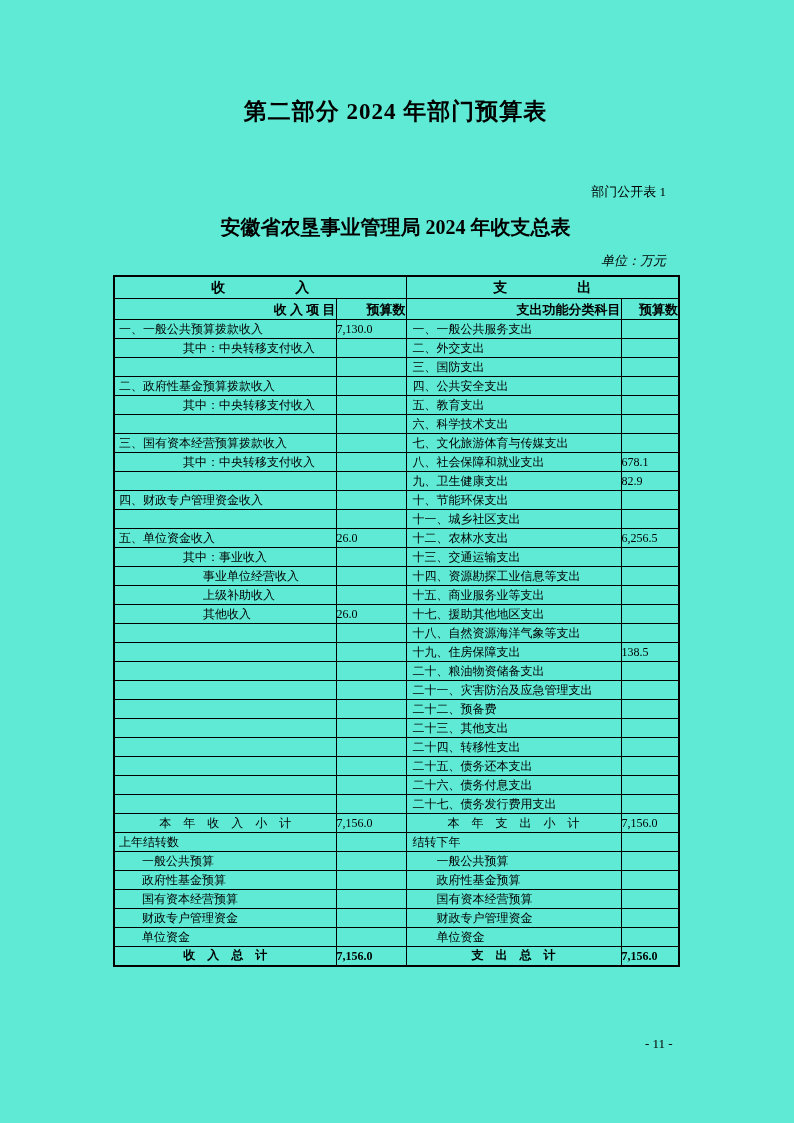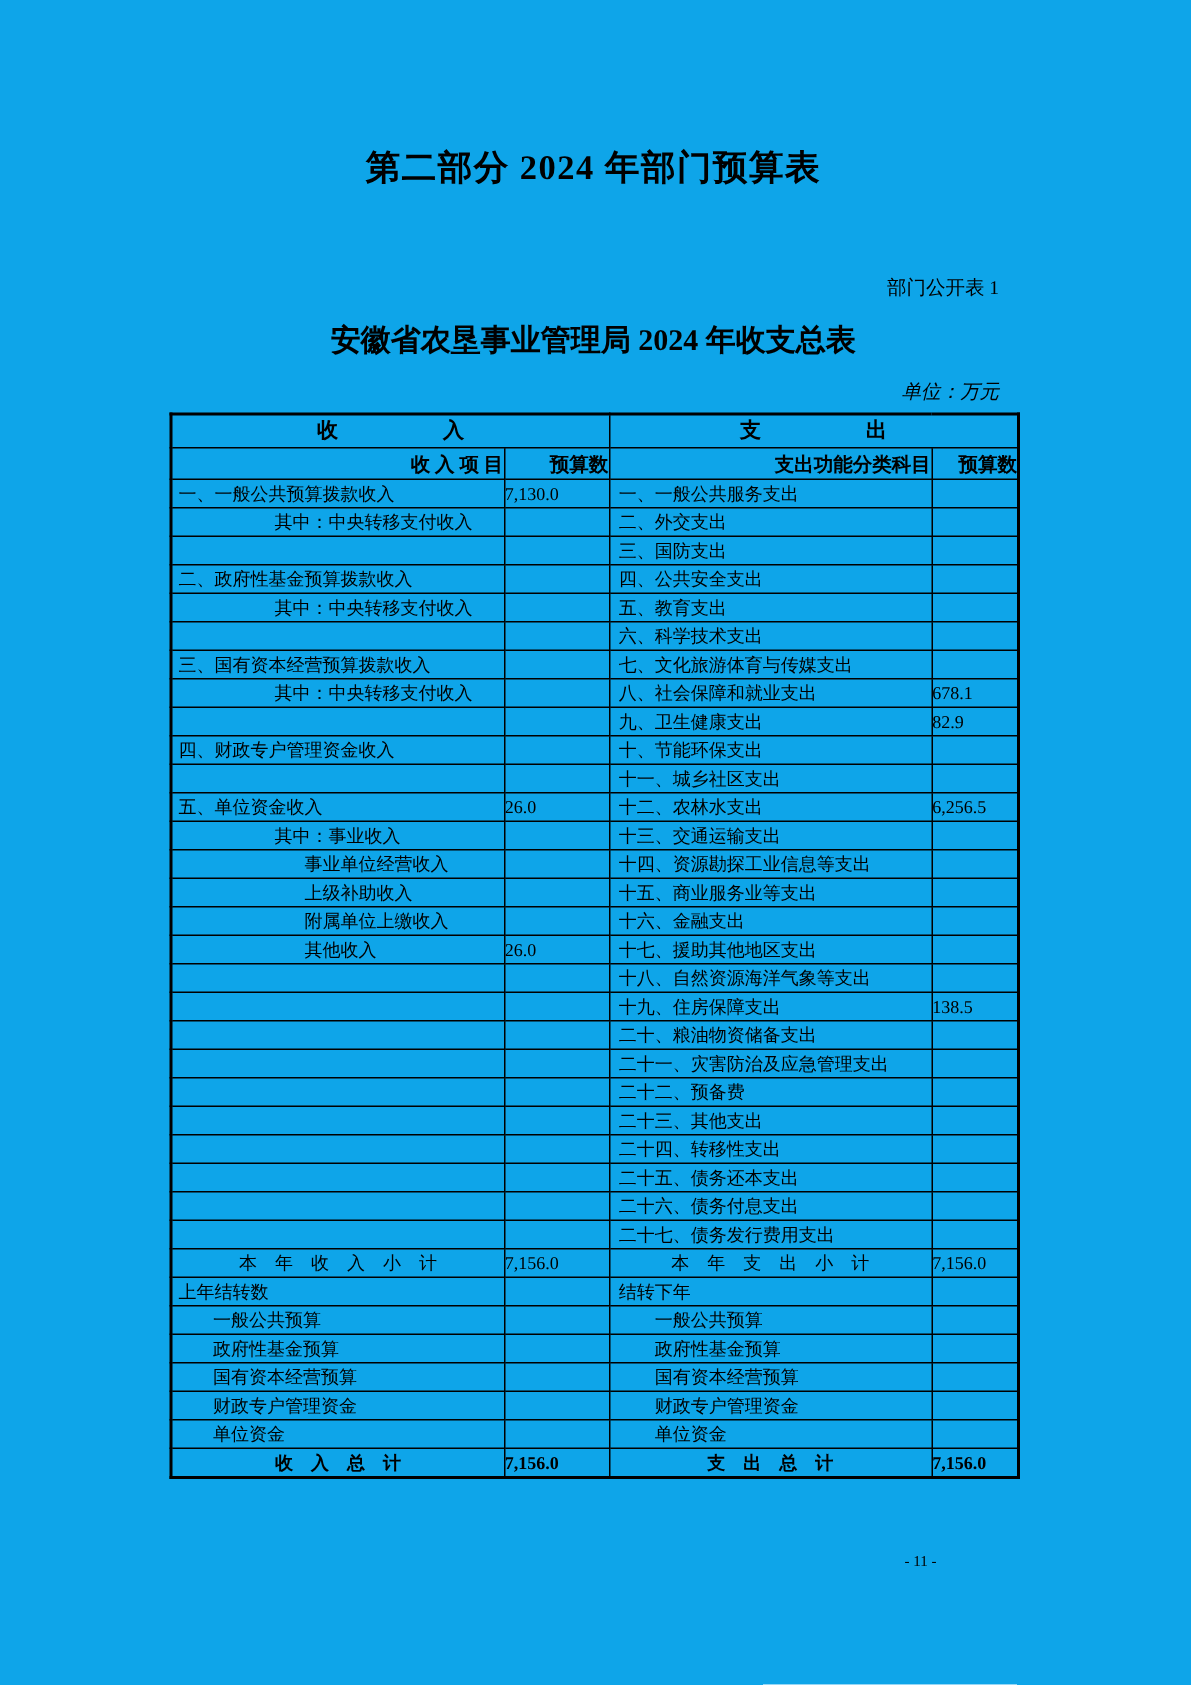--- a/index.html
+++ b/index.html
@@ -1,20 +1,20 @@
 <!DOCTYPE html>
 <html><head>
 <meta charset="utf-8">
 <style>
   html, body { margin: 0; padding: 0; background: #ffffff; }
   .page {
     position: relative;
     width: 794px;
     height: 1123px;
-    background: #0ea5e9;
+    background: #5eead4;
     color: #000000;
     font-family: "Liberation Serif", "DejaVu Serif", serif;
     overflow: hidden;
   }
   .content {
     margin-left: 113px;
     width: 565px;
   }
   .part-title {
     margin: 97px 0 0 0;
@@ -67,28 +67,28 @@
   table.budget { border: 2px solid #000; }
   tr.group-row th { height: 21px; font-size: 14px; font-weight: bold; text-align: center; }
   tr.head-row th { height: 20px; font-size: 13px; font-weight: bold; text-align: right; }
   td.lbl.i   { padding-left: 4px; }
   td.lbl.s1  { padding-left: 68px; }
   td.lbl.s2  { padding-left: 88px; }
   td.lbl.c   { padding-left: 27px; }
   td.lbl.exp.i { padding-left: 6px; }
   td.lbl.exp.c { padding-left: 30px; }
   td.lbl.st  { text-align: center; }
-  td.lbl.tt  { text-align: center; font-weight: bold; }
+  td.lbl.tt  { text-align: center; font-weight: bold; font-family: Liberation Mono, monospace; }
   td.val     { text-align: right; padding-right: 3px; }
   td.val.tt  { font-weight: bold; }
   .page-number {
     position: absolute;
-    left: 603px;
+    left: 645px;
     top: 1036px;
-    font-size: 10px;
+    font-size: 13px;
   }
 </style>
 </head>
 <body>
 
 <div class="page">
   <div class="content">
 
     <h1 class="part-title">第二部分 2024 年部门预算表</h1>
 
@@ -202,26 +202,20 @@
             <td class="lbl exp i">十四、资源勘探工业信息等支出</td>
             <td class="val i"></td>
           </tr>
           <tr>
             <td class="lbl s2">上级补助收入</td>
             <td class="val s2"></td>
             <td class="lbl exp i">十五、商业服务业等支出</td>
             <td class="val i"></td>
           </tr>
           <tr>
-            <td class="lbl s2">附属单位上缴收入</td>
-            <td class="val s2"></td>
-            <td class="lbl exp i">十六、金融支出</td>
-            <td class="val i"></td>
-          </tr>
-          <tr>
             <td class="lbl s2">其他收入</td>
             <td class="val s2">26.0</td>
             <td class="lbl exp i">十七、援助其他地区支出</td>
             <td class="val i"></td>
           </tr>
           <tr>
             <td class="lbl i"></td>
             <td class="val i"></td>
             <td class="lbl exp i">十八、自然资源海洋气象等支出</td>
             <td class="val i"></td>

